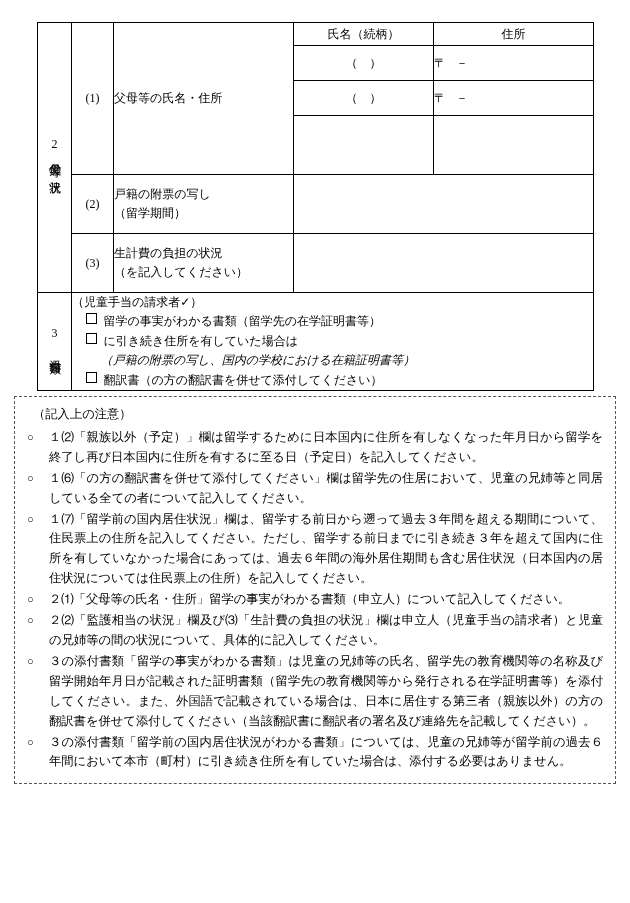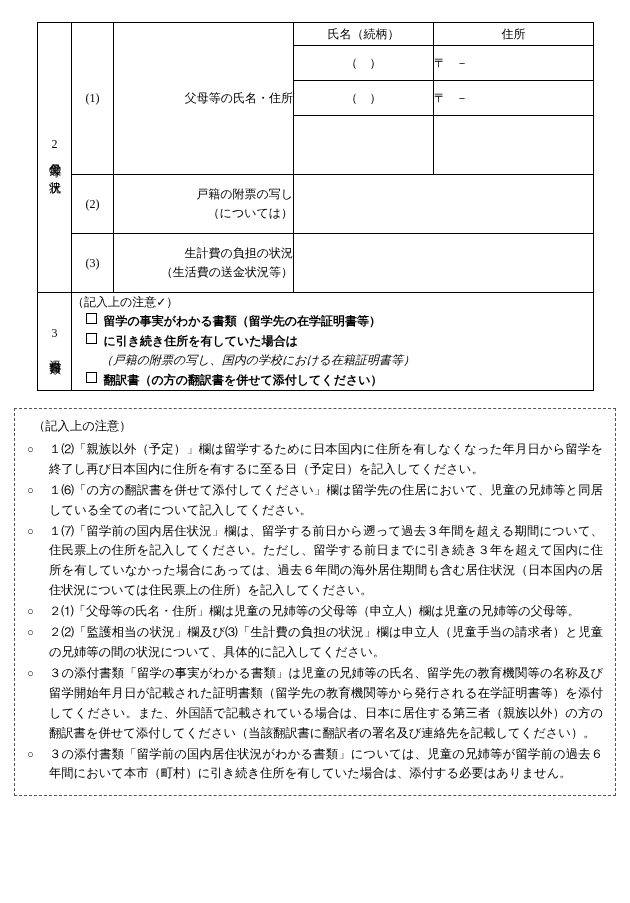--- a/index.html
+++ b/index.html
@@ -58,21 +58,21 @@
   }
   .sec-num {
     display: block;
     text-align: center;
     margin-bottom: 2px;
   }
   .num-cell {
     text-align: center;
   }
   .label-cell {
-    text-align: right;
+    text-align: left;
     line-height: 1.55;
     padding: 6px 4px;
   }
   .head-cell {
     text-align: center;
     height: 22px;
     padding: 2px 0;
   }
   .name-cell {
     height: 34px;
@@ -90,36 +90,36 @@
   }
   .blank-tall { height: 58px; }
 
   
   .sec3-body {
     padding: 7px 8px 9px 10px;
     line-height: 1.62;
     font-size: 13px;
   }
   .sec3-body .line { white-space: nowrap; }
-  .sec3-body .indent1 { padding-left: 1.2em; font-weight: bold; }
+  .sec3-body .indent1 { padding-left: 1.2em; }
   .sec3-body .indent2 { padding-left: 2.4em; font-style: italic; }
   .cb {
     display: inline-block;
     width: 9px;
     height: 9px;
     border: 1px solid #000;
     margin-right: 6px;
     vertical-align: 1px;
   }
 
   
   .notes {
     position: absolute;
     left: 14px;
-    top: 408px;
+    top: 396px;
     width: 602px;
     box-sizing: border-box;
     border: 1px dashed #555555;
     padding: 8px 12px 10px 12px;
     font-size: 12.3px;
     line-height: 1.62;
   }
   .notes-title {
     margin: 0 0 3px 6px;
   }
@@ -180,41 +180,41 @@
       </tr>
       <tr>
         <td class="name-cell blank-tall"></td>
         <td class="addr-cell blank-tall"></td>
       </tr>
 
       <tr>
         <td class="num-cell">(2)</td>
         <td class="label-cell">
           <div>戸籍の附票の写し</div>
-          <div>（については）</div>
+          <div>（留学期間）</div>
         </td>
         <td class="blank-tall" colspan="2"></td>
       </tr>
 
       <tr>
         <td class="num-cell">(3)</td>
         <td class="label-cell">
           <div>生計費の負担の状況</div>
-          <div>（生活費の送金状況等）</div>
+          <div>（を記入してください）</div>
         </td>
         <td class="blank-tall" colspan="2"></td>
       </tr>
 
       <tr>
         <td class="sec-cell">
           <span class="sec-num">3</span>
           <span class="vert">添付書類</span>
         </td>
         <td class="sec3-body" colspan="4">
-          <div class="line">（記入上の注意✓）</div>
+          <div class="line">（児童手当の請求者✓）</div>
           <div class="line indent1">
             <span class="cb"></span><span>留学の事実がわかる書類（留学先の在学証明書等）</span>
           </div>
           <div class="line indent1">
             <span class="cb"></span><span>に引き続き住所を有していた場合は</span>
           </div>
           <div class="line indent2">（戸籍の附票の写し、国内の学校における在籍証明書等）</div>
           <div class="line indent1">
             <span class="cb"></span><span>翻訳書（の方の翻訳書を併せて添付してください）</span>
           </div>
@@ -233,21 +233,21 @@
     <div class="note-row">
       <div class="note-bullet">○</div>
       <div class="note-text">１⑹「の方の翻訳書を併せて添付してください」欄は留学先の住居において、児童の兄姉等と同居している全ての者について記入してください。</div>
     </div>
     <div class="note-row">
       <div class="note-bullet">○</div>
       <div class="note-text">１⑺「留学前の国内居住状況」欄は、留学する前日から遡って過去３年間を超える期間について、住民票上の住所を記入してください。ただし、留学する前日までに引き続き３年を超えて国内に住所を有していなかった場合にあっては、過去６年間の海外居住期間も含む居住状況（日本国内の居住状況については住民票上の住所）を記入してください。</div>
     </div>
     <div class="note-row">
       <div class="note-bullet">○</div>
-      <div class="note-text">２⑴「父母等の氏名・住所」欄は児童の兄姉等の父母等（申立人）欄は児童の兄姉等の父母等。</div>
+      <div class="note-text">２⑴「父母等の氏名・住所」留学の事実がわかる書類（申立人）について記入してください。</div>
     </div>
     <div class="note-row">
       <div class="note-bullet">○</div>
       <div class="note-text">２⑵「監護相当の状況」欄及び⑶「生計費の負担の状況」欄は申立人（児童手当の請求者）と児童の兄姉等の間の状況について、具体的に記入してください。</div>
     </div>
     <div class="note-row">
       <div class="note-bullet">○</div>
       <div class="note-text">３の添付書類「留学の事実がわかる書類」は児童の兄姉等の氏名、留学先の教育機関等の名称及び留学開始年月日が記載された証明書類（留学先の教育機関等から発行される在学証明書等）を添付してください。また、外国語で記載されている場合は、日本に居住する第三者（親族以外）の方の翻訳書を併せて添付してください（当該翻訳書に翻訳者の署名及び連絡先を記載してください）。</div>
     </div>
     <div class="note-row">

